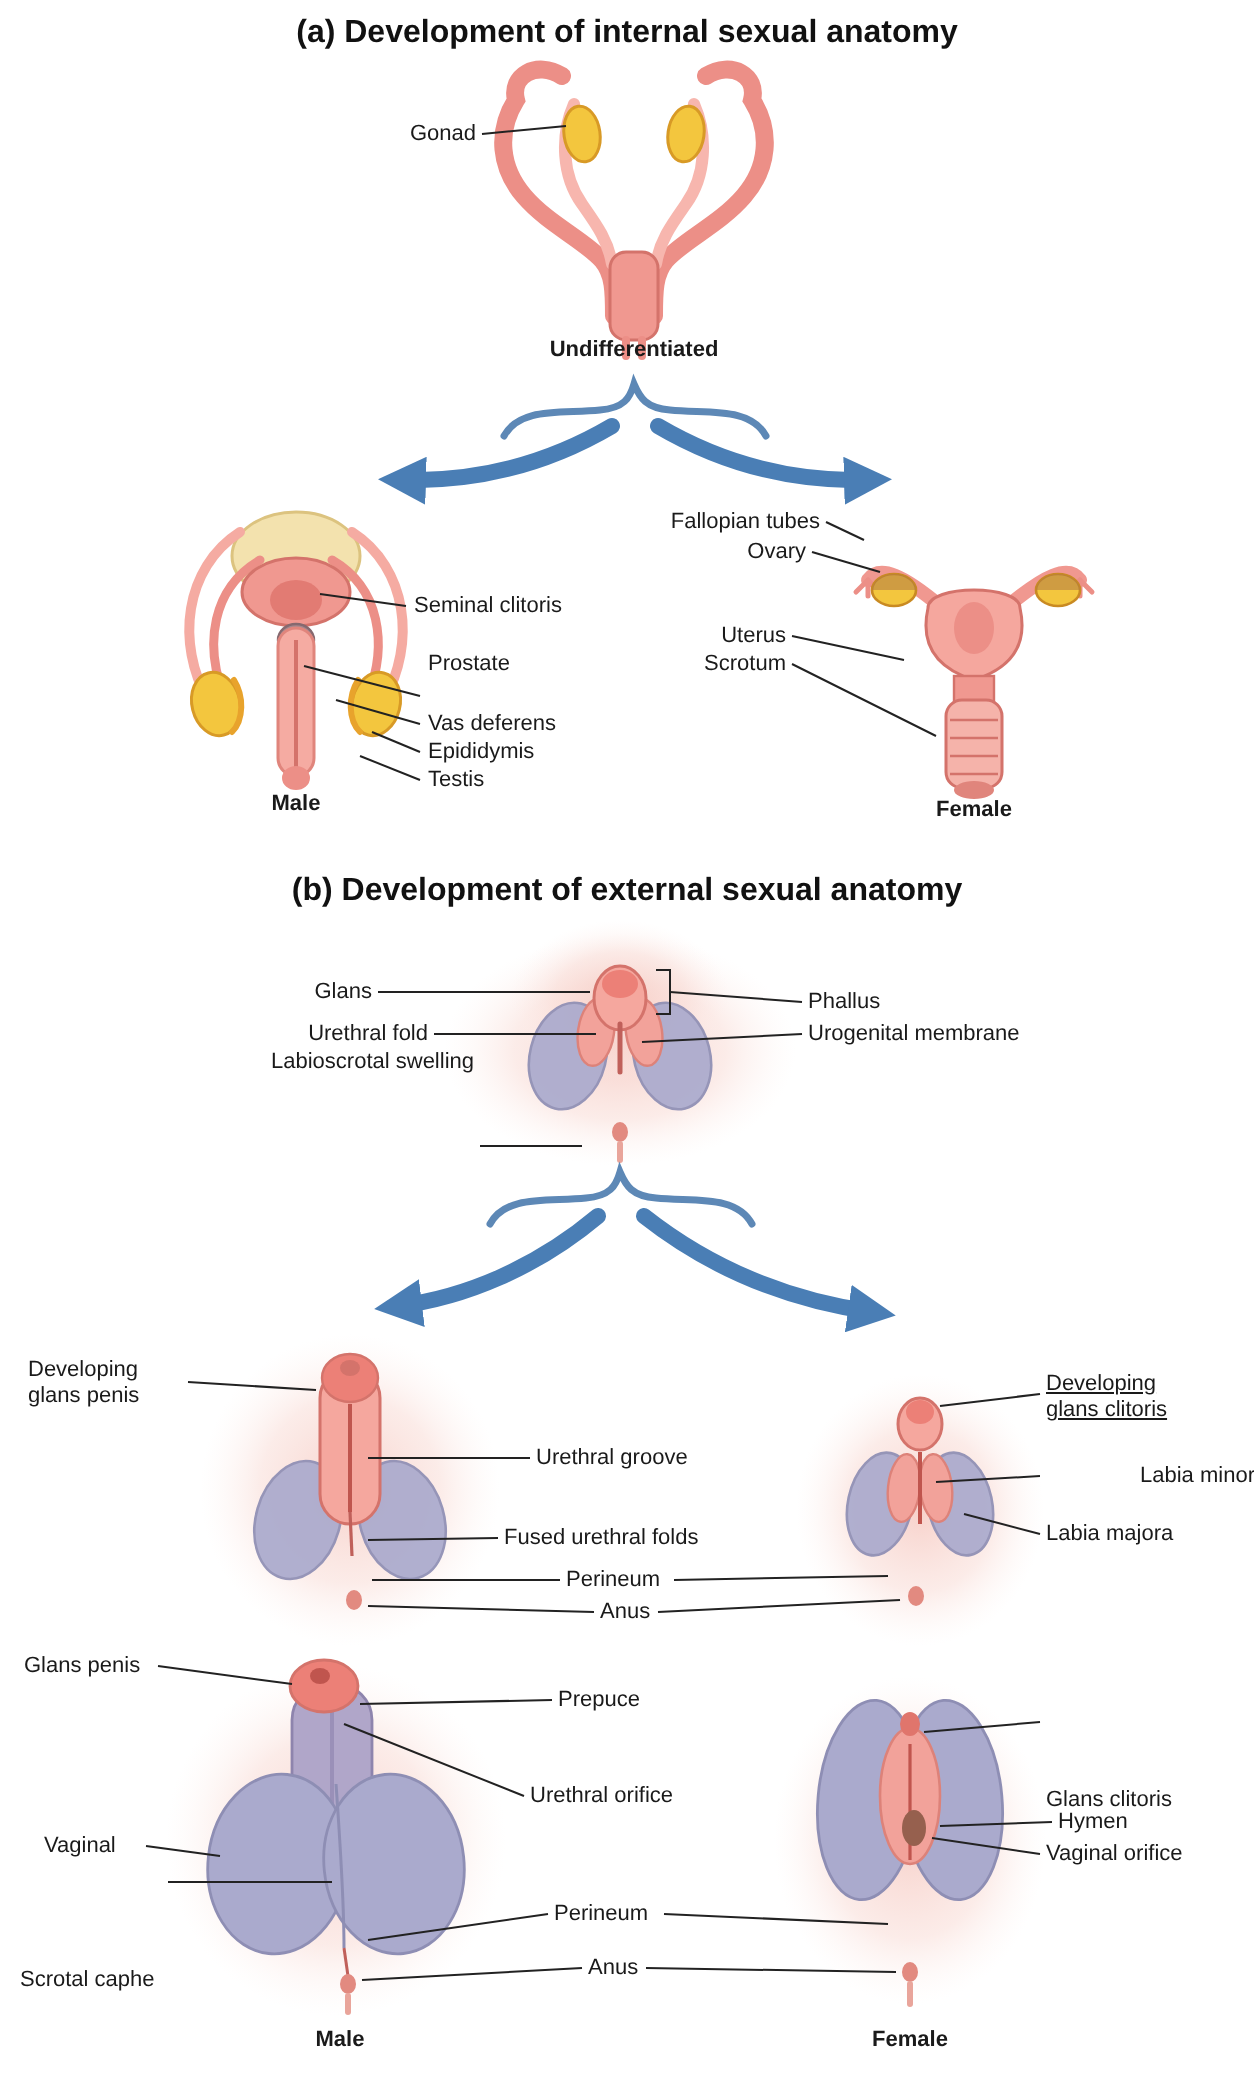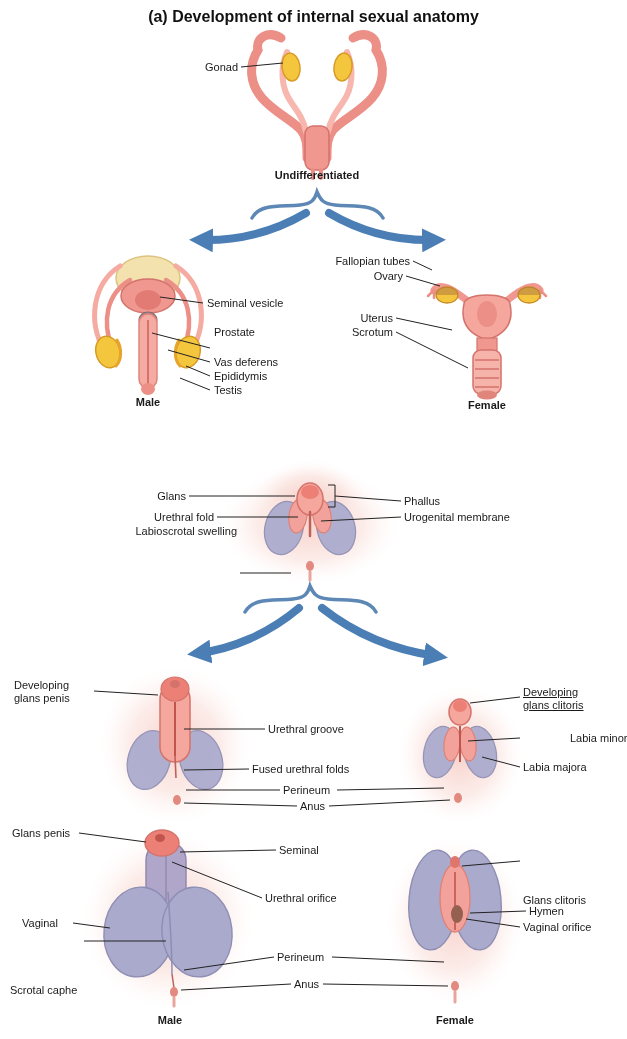--- a/index.html
+++ b/index.html
@@ -191,47 +191,48 @@
       <line x1="274" y1="957" x2="184" y2="970"></line>
       <line x1="332" y1="957" x2="444" y2="962"></line>
       <line x1="291" y1="984" x2="181" y2="990"></line>
       <line x1="323" y1="984" x2="448" y2="986"></line>
     </g>
   </svg>
 
   <div class="title" style="top:8px;">(a) Development of internal sexual anatomy</div>
   <div class="lbl ra" style="left:168px; top:61px; width:70px;">Gonad</div>
   <div class="lbl bold ctr" style="left:242px; top:169px; width:150px;">Undifferentiated</div>
-  <div class="lbl" style="left:207px; top:297px;">Seminal vesicle</div>
+  <div class="lbl" style="left:207px; top:297px;">Seminal clitoris</div>
   <div class="lbl" style="left:214px; top:326px;">Prostate</div>
   <div class="lbl" style="left:214px; top:356px;">Vas deferens</div>
   <div class="lbl" style="left:214px; top:370px;">Epididymis</div>
   <div class="lbl" style="left:214px; top:384px;">Testis</div>
   <div class="lbl bold ctr" style="left:108px; top:396px; width:80px;">Male</div>
   <div class="lbl ra" style="left:310px; top:255px; width:100px;">Fallopian tubes</div>
   <div class="lbl ra" style="left:343px; top:270px; width:60px;">Ovary</div>
   <div class="lbl ra" style="left:343px; top:312px; width:50px;">Uterus</div>
   <div class="lbl ra" style="left:343px; top:326px; width:50px;">Scrotum</div>
   <div class="lbl bold ctr" style="left:447px; top:399px; width:80px;">Female</div>
 
+  <div class="title" style="top:437px;">(b) Development of external sexual anatomy</div>
   <div class="lbl ra" style="left:136px; top:490px; width:50px;">Glans</div>
   <div class="lbl ra" style="left:124px; top:511px; width:90px;">Urethral fold</div>
   <div class="lbl ra" style="left:107px; top:525px; width:130px;">Labioscrotal swelling</div>
   <div class="lbl" style="left:404px; top:495px;">Phallus</div>
   <div class="lbl" style="left:404px; top:511px;">Urogenital membrane</div>
   <div class="lbl wrap" style="left:14px; top:679px; width:68px;">Developing glans penis</div>
   <div class="lbl" style="left:268px; top:723px;">Urethral groove</div>
   <div class="lbl" style="left:252px; top:763px;">Fused urethral folds</div>
   <div class="lbl" style="left:283px; top:784px;">Perineum</div>
   <div class="lbl" style="left:300px; top:800px;">Anus</div>
   <div class="lbl wrap" style="left:523px; top:686px; width:80px;text-decoration:underline;">Developing glans clitoris</div>
   <div class="lbl" style="left:552px; top:732px;padding-left:18px;">Labia minora</div>
   <div class="lbl" style="left:523px; top:761px;">Labia majora</div>
   <div class="lbl" style="left:12px; top:827px;">Glans penis</div>
-  <div class="lbl" style="left:279px; top:844px;">Seminal</div>
+  <div class="lbl" style="left:279px; top:844px;">Prepuce</div>
   <div class="lbl" style="left:265px; top:892px;">Urethral orifice</div>
   <div class="lbl" style="left:523px; top:855px;margin-top:39px;">Glans clitoris</div>
   <div class="lbl" style="left:22px; top:917px;">Vaginal</div>
   <div class="lbl" style="left:10px; top:984px;text-align:right;">Scrotal caphe</div>
   <div class="lbl" style="left:529px; top:905px;">Hymen</div>
   <div class="lbl" style="left:523px; top:921px;">Vaginal orifice</div>
   <div class="lbl" style="left:277px; top:951px;">Perineum</div>
   <div class="lbl" style="left:294px; top:978px;">Anus</div>
   <div class="lbl bold ctr" style="left:130px; top:1014px; width:80px;">Male</div>
   <div class="lbl bold ctr" style="left:415px; top:1014px; width:80px;">Female</div>

